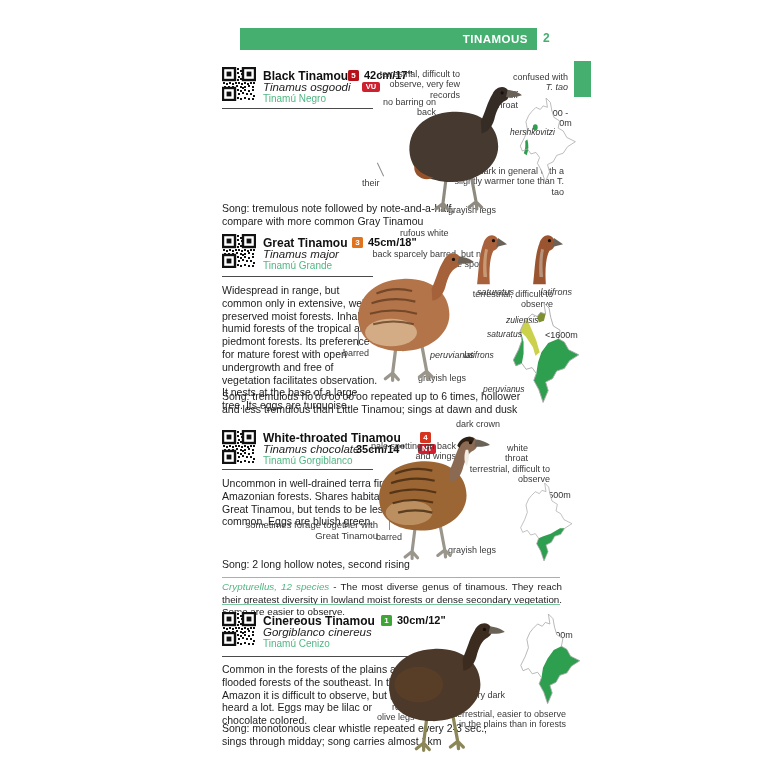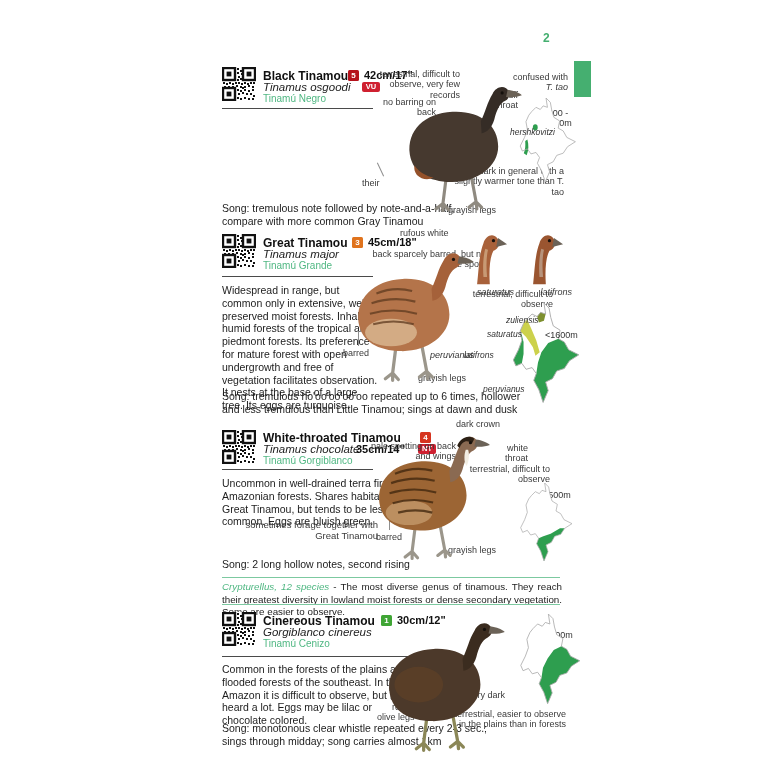--- a/index.html
+++ b/index.html
@@ -51,20 +51,23 @@
         <rect x="21" y="1" width="12" height="12" fill="none" stroke="#111" stroke-width="2.4"></rect>
         <rect x="24.6" y="4.6" width="4.8" height="4.8" fill="#111"></rect>
         <rect x="1" y="21" width="12" height="12" fill="none" stroke="#111" stroke-width="2.4"></rect>
         <rect x="4.6" y="24.6" width="4.8" height="4.8" fill="#111"></rect>
         <path fill="#111" d="M15,1h2v2h-2z M18,3h2v2h-2z M15,5h2v2h-2z M19,6h2v2h-2z M16,9h2v2h-2z M15,12h2v2h-2z M18,11h2v2h-2z M1,15h2v2h-2z M4,16h2v2h-2z M7,15h2v2h-2z M10,16h2v2h-2z M13,15h2v2h-2z M16,15h2v2h-2z M19,16h2v2h-2z M22,15h2v2h-2z M25,16h2v2h-2z M28,15h2v2h-2z M31,15h2v2h-2z M2,19h2v2h-2z M6,19h2v2h-2z M10,19h2v2h-2z M14,18h2v2h-2z M18,19h2v2h-2z M22,19h2v2h-2z M26,18h2v2h-2z M30,19h2v2h-2z M15,22h2v2h-2z M18,23h2v2h-2z M22,22h2v2h-2z M26,23h2v2h-2z M30,22h2v2h-2z M16,26h2v2h-2z M20,25h2v2h-2z M24,26h2v2h-2z M28,26h2v2h-2z M31,28h2v2h-2z M15,30h2v2h-2z M18,31h2v2h-2z M22,30h2v2h-2z M26,31h2v2h-2z M30,31h2v2h-2z M20,20h2v2h-2z"></path>
       </g>
       <path id="colombia" d="M57,0 L63,6 L65,17 L68,27 L76,32 L74,42 L81,46 L86,55 L98,61 L87,68 L81,77 L72,80 L67,89 L59,93 L62,103 L56,117 L51,102 L45,91 L48,83 L43,76 L36,78 L31,71 L24,74 L21,67 L27,55 L31,44 L29,33 L33,24 L37,19 L43,13 L49,16 L53,11 L59,13 Z"></path>
     </defs>
   </svg>
 
+  <div class="hbar">
+    <span>TINAMOUS</span>
+  </div>
   <div class="pagenum">2</div>
   <div class="sidetab"></div>
 
   <svg class="qr" style="left:222px;top:67px" viewBox="0 0 34 34">
       <use href="#qrsym"></use>
     </svg>
   <div class="sname" style="left:263px;top:69px">Black Tinamou</div>
   <div class="badge" style="left:348px;top:70px;background:#b5121b">5</div>
   <div class="ssize" style="left:364px;top:69px">42cm/17"</div>
   <div class="sci" style="left:263px;top:81px">Tinamus osgoodi</div>

